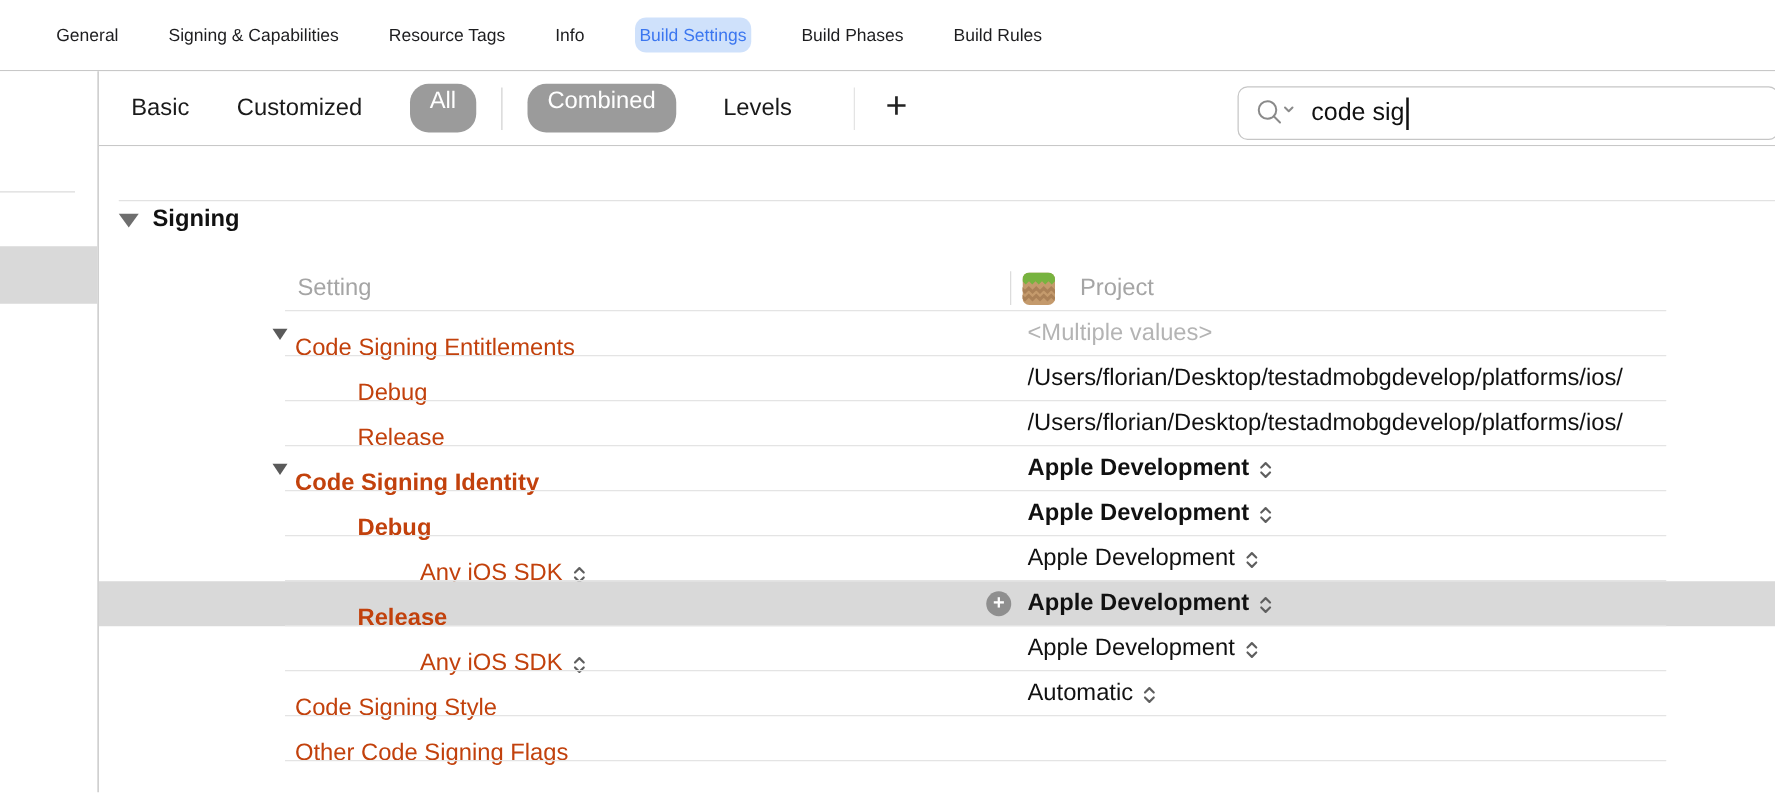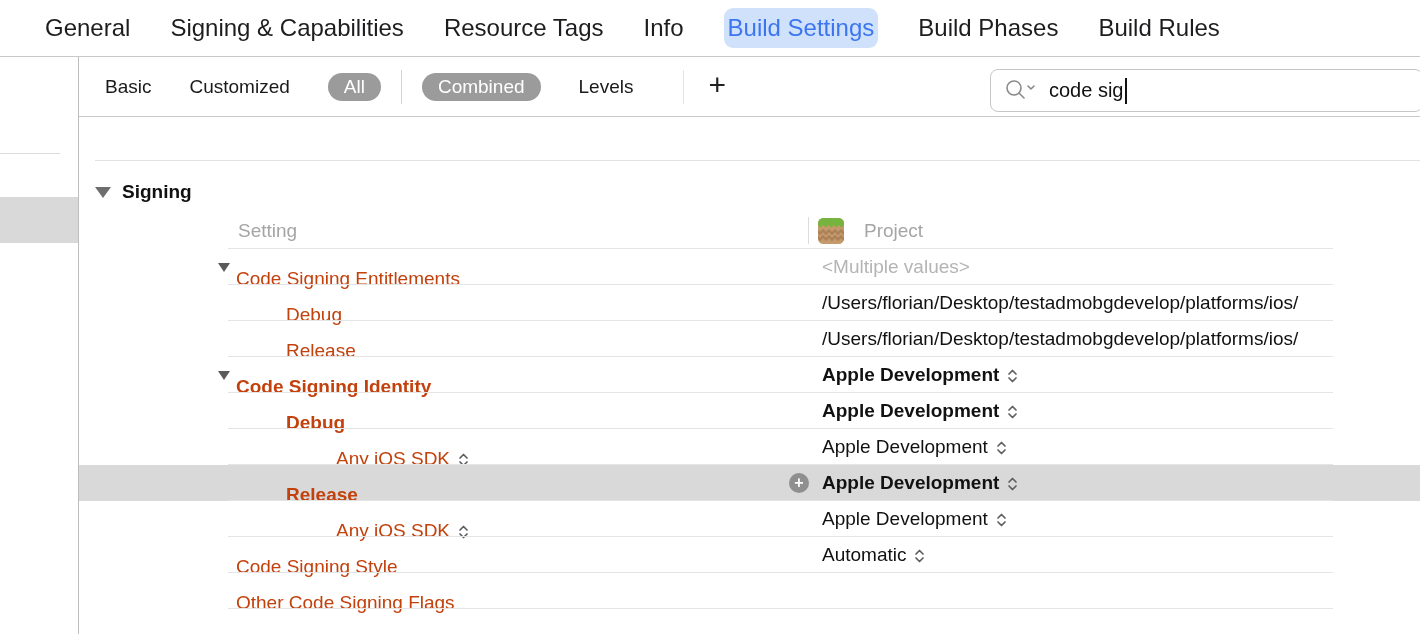--- a/index.html
+++ b/index.html
@@ -2,52 +2,52 @@
 <html><head>
 <meta charset="utf-8">
 <style>
   * { margin:0; padding:0; box-sizing:border-box; }
   html,body { width:1420px; height:634px; overflow:hidden; background:#ffffff;
               font-family:"Liberation Sans","DejaVu Sans",sans-serif; color:#1d1d1f; }
 
   
   .tabbar { height:57px; display:flex; align-items:center; gap:40px;
             padding-left:45px; background:#fff; border-bottom:1px solid #c8c8c8; }
-  .tab { font-size:24px; color:#1d1d1f; white-space:nowrap; cursor:default;text-align:right; }
+  .tab { font-size:14px; color:#1d1d1f; white-space:nowrap; cursor:default;text-align:right; }
   .tab.selected { color:#3b76f0; background:#cfe1fb; padding:6px 4px; border-radius:9px; }
 
   
   .shell { display:flex; height:577px; }
   .sidebar { width:79px; border-right:1px solid #bdbdbd; position:relative; background:#fff; flex:0 0 79px; }
   .sidebar-hline { position:absolute; top:96px; left:0; width:60px; height:1px; background:#dcdcdc; }
   .sidebar-selected { position:absolute; top:140px; left:0; right:0; height:46px; background:#d9d9d9; }
 
   .main { flex:1; position:relative; overflow:hidden; }
 
   
   .toolbar { height:60px; border-bottom:1px solid #c8c8c8; display:flex; align-items:center;
              padding-left:26px; position:relative; background:#fff; }
   .tb-item { font-size:19px; color:#1a1a1a; margin-right:38px; white-space:nowrap; }
-  .pill { background:#9b9b9b; color:#ffffff; padding:3px 16px 3px; border-radius:15px;
+  .pill { background:#9b9b9b; color:#ffffff; padding:3px 16px 14px; border-radius:15px;
           font-size:19px; margin-right:0; }
   .pill-all { margin-right:20px; }
   .pill-combined { margin-left:20px; margin-right:38px; }
   .tb-div { width:1px; height:34px; background:#d2d2d2; }
   .tb-div-light { width:1px; height:34px; background:#e4e4e4; margin-left:12px; }
   .tb-plus { font-size:30px; font-weight:300; color:#222; margin-left:24px; line-height:1; padding-bottom:4px; }
   .searchfield { position:absolute; left:911px; top:12px; right:-3px; height:43px;
                  border:1px solid #c6c6c6; border-radius:8px; background:#fff;
                  display:flex; align-items:center; padding-left:12px; overflow:hidden; }
   .search-text { font-size:20px; color:#111; margin-left:8px; white-space:pre; }
   .caret { display:inline-block; width:2px; height:26px; background:#111; margin-left:1px; vertical-align:middle; }
 
   
   .content { position:relative; height:517px; background:#fff; }
   .content-hairline { position:absolute; top:43px; left:16px; right:0; height:1px; background:#e2e2e2; }
-  .section-row { position:absolute; top:64px; left:16px; display:flex; align-items:center; }
+  .section-row { position:absolute; top:48px; left:16px; display:flex; align-items:center; }
   .tri-big { width:0; height:0; border-left:8px solid transparent; border-right:8px solid transparent;
              border-top:11px solid #6e6e6e; }
   .section-title { font-size:19px; font-weight:700; margin-left:11px; color:#111; }
 
   .bs-table { position:absolute; top:96px; left:0; right:0; }
   .trow { position:relative; height:36px; }
   .trow::after { content:""; position:absolute; left:149px; right:87px; bottom:0; height:1px; background:#e4e4e4; }
   .trow.highlighted { background:#d9d9d9; }
 
   .hdr-setting { position:absolute; left:159px; top:0; line-height:36px; font-size:19px; color:#a5a5a5; }

